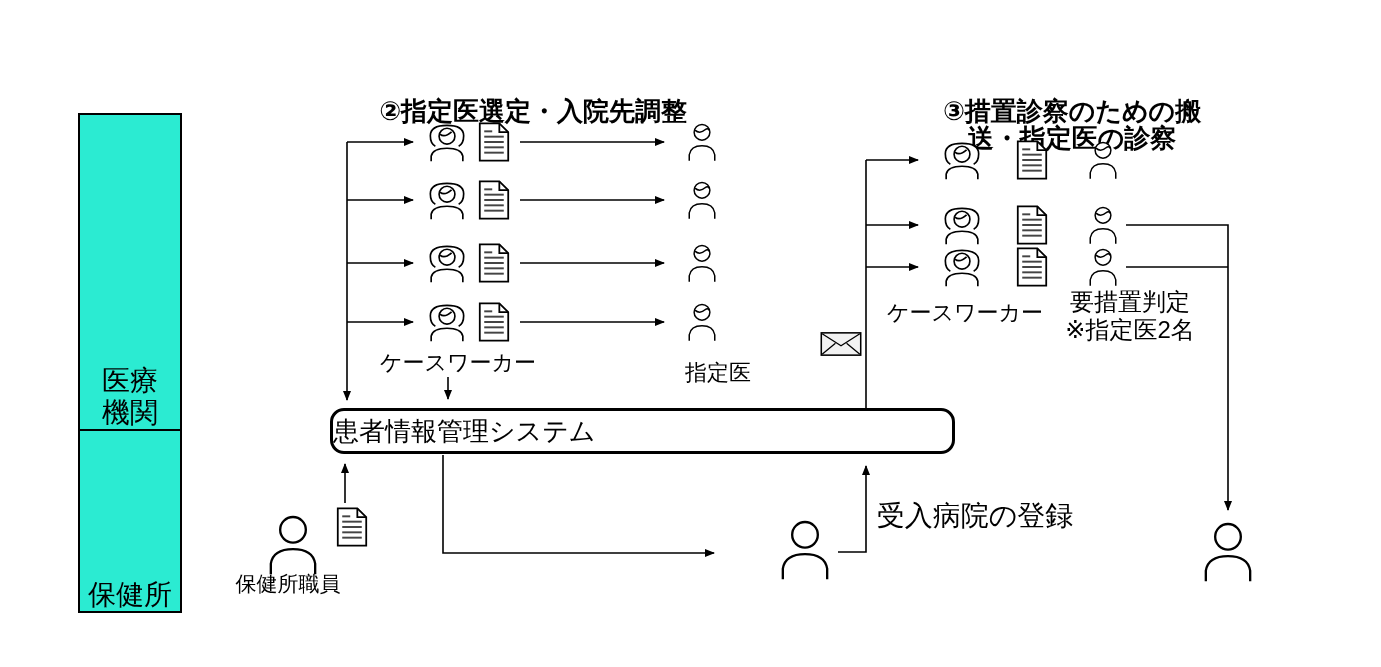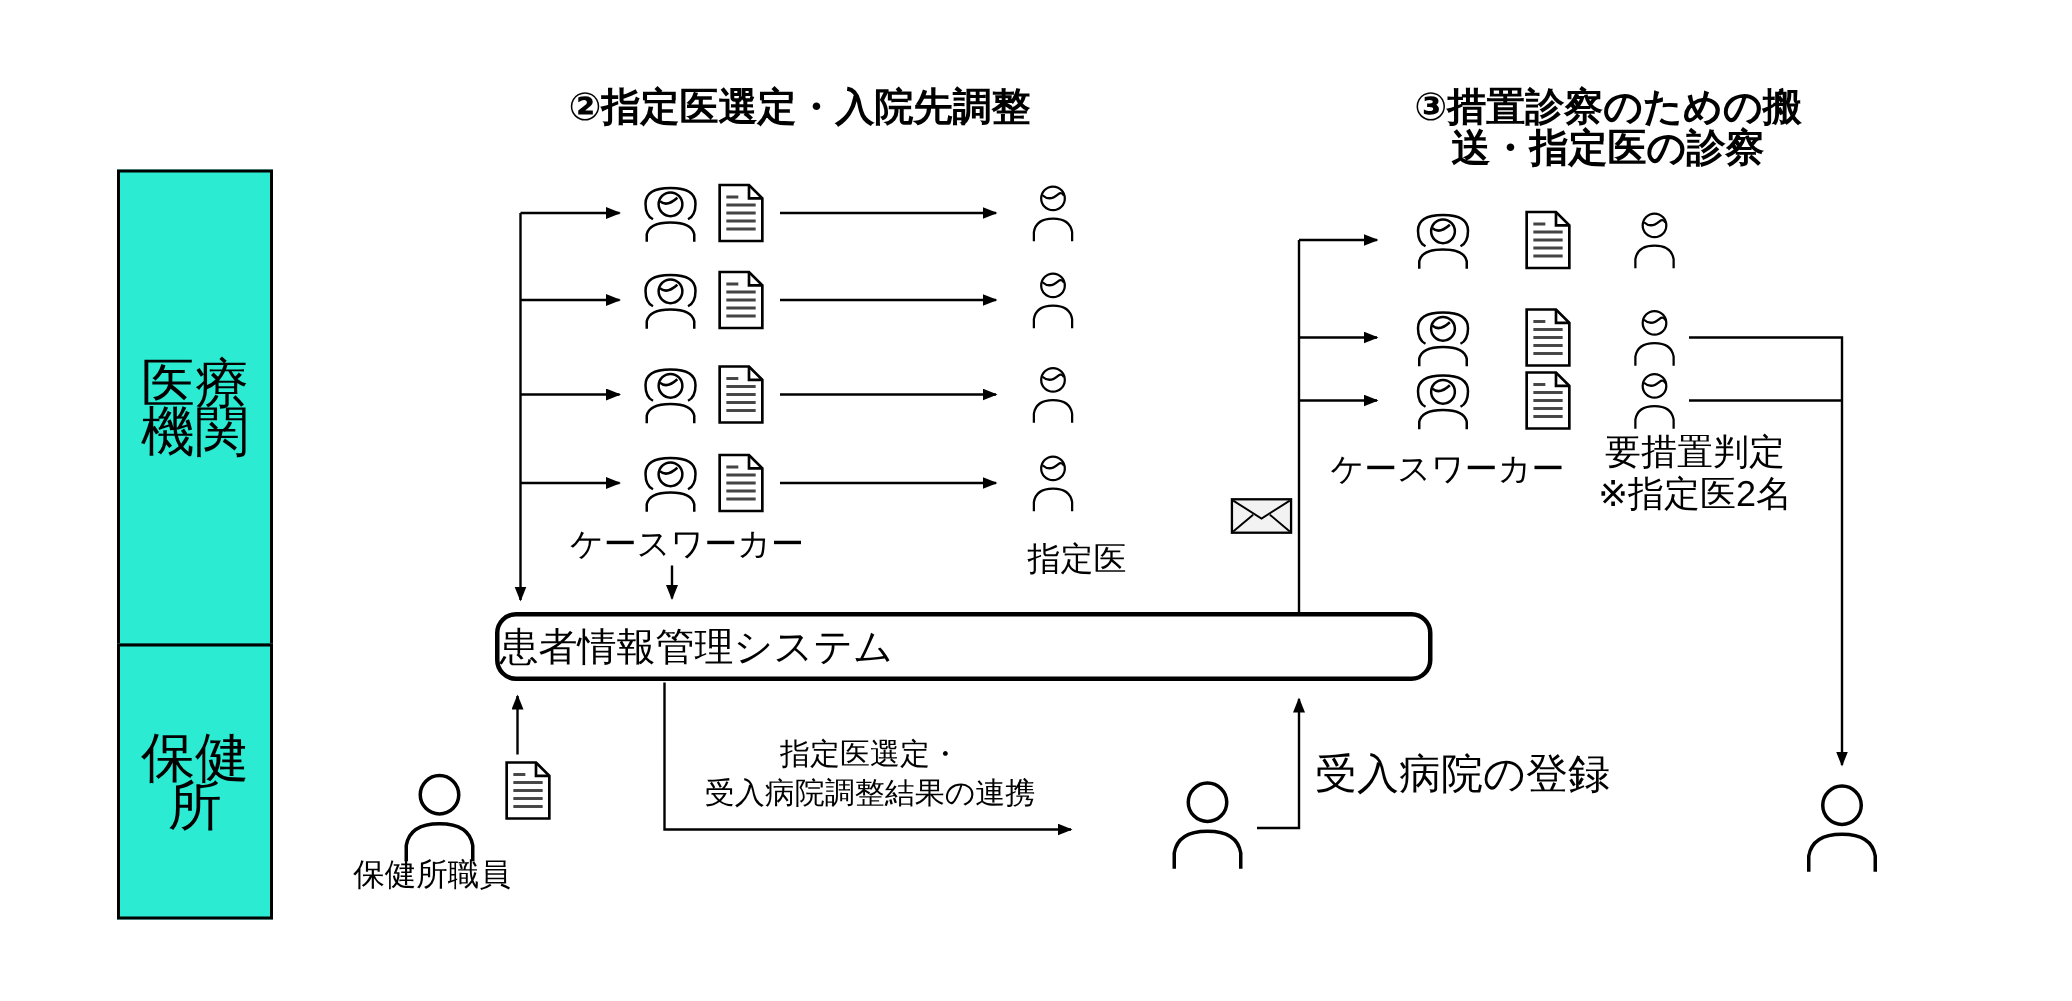--- a/index.html
+++ b/index.html
@@ -1,24 +1,24 @@
 <!DOCTYPE html>
 <html><head>
 <meta charset="utf-8">
 <style>
   html,body{margin:0;padding:0;background:#fff;}
   #stage{position:relative;width:1381px;height:667px;background:#fff;overflow:hidden;
          font-family:"Liberation Sans","DejaVu Sans",sans-serif;color:#000;}
   .lbl{position:absolute;transform:translateX(-50%);text-align:center;font-size:21px;
        line-height:27px;white-space:pre-line;}
-  .bold{font-weight:700;}
+  .bold{font-weight:700;margin-top:40px;}
   svg.icon{position:absolute;}
   #lane-bar{position:absolute;left:78px;top:113px;width:104px;height:500px;}
-  .lane-cell{box-sizing:border-box;border:2px solid #000;display:flex;align-items:center;
-             justify-content:center;text-align:center;font-size:36px;line-height:32px;
+  .lane-cell{box-sizing:border-box;border:2px solid #000;display:flex;align-items:flex-end;
+             justify-content:center;text-align:center;font-size:28px;line-height:32px;
              white-space:pre-line;}
   #lane-cell-medical{height:318px;}
   #lane-cell-health{height:184px;margin-top:-2px;}
   #system-box{position:absolute;left:330px;top:408px;width:625px;height:46px;box-sizing:border-box;
               border:3px solid #000;border-radius:14px;background:#fff;display:flex;align-items:center;
               font-size:26px;}
   #connectors{position:absolute;left:0;top:0;}
 </style>
 </head>
 <body>
@@ -196,20 +196,18 @@
       <use href="#sym-person"></use>
     </svg>
 
   <div id="system-box">
     <span>患者情報管理システム</span>
   </div>
 
   <div class="lbl" style="left:458px;top:349px;font-size:22px;">ケースワーカー</div>
   <div class="lbl" style="left:718px;top:347px;font-size:22px;margin-top:12px;">指定医</div>
   <div class="lbl" style="left:288px;top:570px;">保健所職員</div>
-  <div class="lbl" style="left:580px;top:490px;font-size:20px;line-height:26px;">指定医選定・
-受入病院調整結果の連携</div>
   <div class="lbl" style="left:975px;top:502px;font-size:28px;">受入病院の登録</div>
   <div class="lbl" style="left:965px;top:299px;font-size:22px;">ケースワーカー</div>
   <div class="lbl" style="left:1130px;top:288px;font-size:24px;line-height:28px;">要措置判定
 ※指定医2名</div>
 
 </div>
 
 </body></html>

